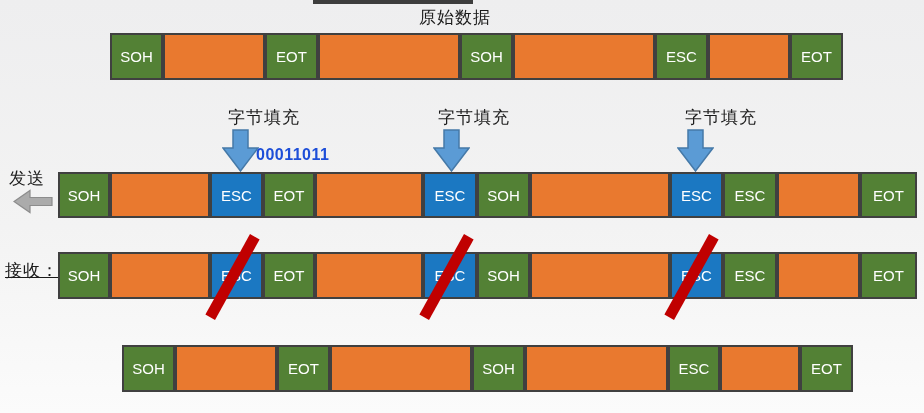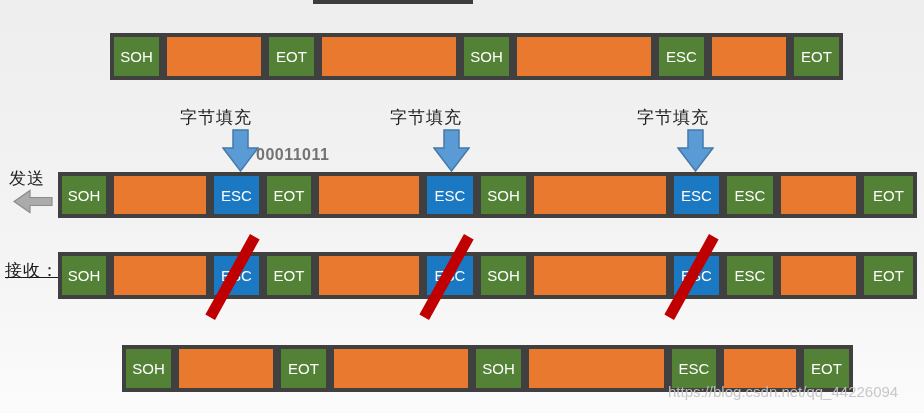--- a/index.html
+++ b/index.html
@@ -8,54 +8,55 @@
     font-family:"Liberation Sans","DejaVu Sans",sans-serif;
     background:linear-gradient(180deg,#eeeeef 0%,#f3f3f3 55%,#fbfbfb 100%);
   }
   #stage{position:relative;width:924px;height:413px;}
   .cn{
     font-family:"DejaVu Serif","Liberation Serif",serif;
     color:#1a1a1a;font-size:17px;letter-spacing:1px;white-space:nowrap;
   }
   .block{
     position:absolute;box-sizing:border-box;
-    border:4px solid #404040;
+    border:2px solid #404040;
     display:flex;align-items:center;justify-content:center;
     color:#ffffff;font-size:15px;line-height:1;
   }
   .block.data{background:#e9792f;}
   .block.ctrl{background:#538135;}
   .block.esc{background:#1b78c2;}
   .slash{
     position:absolute;width:11px;height:92px;background:#c00000;
     transform:rotate(29deg);z-index:6;
   }
-  .stuff-label{position:absolute;width:120px;text-align:left;z-index:3;}
+  .stuff-label{position:absolute;width:120px;text-align:right;z-index:3;}
   .down-arrow{position:absolute;z-index:3;}
   #top-bar{position:absolute;left:313px;top:0;width:160px;height:4px;background:#3d3d3d;}
   #title{position:absolute;left:419px;top:6px;z-index:3;}
   #binary-label{
     position:absolute;left:256px;top:146px;z-index:4;
-    font-size:16px;font-weight:bold;color:#737373;letter-spacing:.5px;
+    font-size:16px;font-weight:bold;color:#1d4ed8;letter-spacing:.5px;
   }
   #send-label{position:absolute;left:9px;top:167px;text-align:right;}
   #send-arrow{position:absolute;left:13px;top:189px;}
   #receive-label{position:absolute;left:5px;top:259px;text-decoration:underline;}
   #watermark{
     position:absolute;left:668px;top:383px;z-index:9;
     font-size:15px;color:rgba(195,195,195,0.92);white-space:nowrap;
   }
 </style>
 </head>
 <body>
 
 <div id="stage">
 
   <div id="top-bar"></div>
 
+  <div id="title" class="cn">原始数据</div>
 
   <div class="stuff-label cn" style="left:180px;top:106px;">字节填充</div>
   <div class="stuff-label cn" style="left:390px;top:106px;">字节填充</div>
   <div class="stuff-label cn" style="left:637px;top:106px;">字节填充</div>
 
   <div class="down-arrow" style="left:222px;top:129px;">
     <svg width="37" height="43" viewBox="0 0 37 43">
       <path d="M11 1 H26 V19 H36 L18.5 42 L1 19 H11 Z" fill="#5b9bd5" stroke="#4579a8" stroke-width="1.5"></path>
     </svg>
   </div>
@@ -124,14 +125,13 @@
       <div class="block data" style="left: 720px; top: 345px; width: 80px; height: 47px;"></div>
       <div class="block ctrl" style="left: 800px; top: 345px; width: 53px; height: 47px;">EOT</div>
     </div>
 
   <div id="slashes">
       <div class="slash" style="left: 226.5px; top: 231px;"></div>
       <div class="slash" style="left: 440.5px; top: 231px;"></div>
       <div class="slash" style="left: 685.5px; top: 231px;"></div>
     </div>
 
-  <div id="watermark">https://blog.csdn.net/qq_44226094</div>
 </div>
 
 </body></html>

